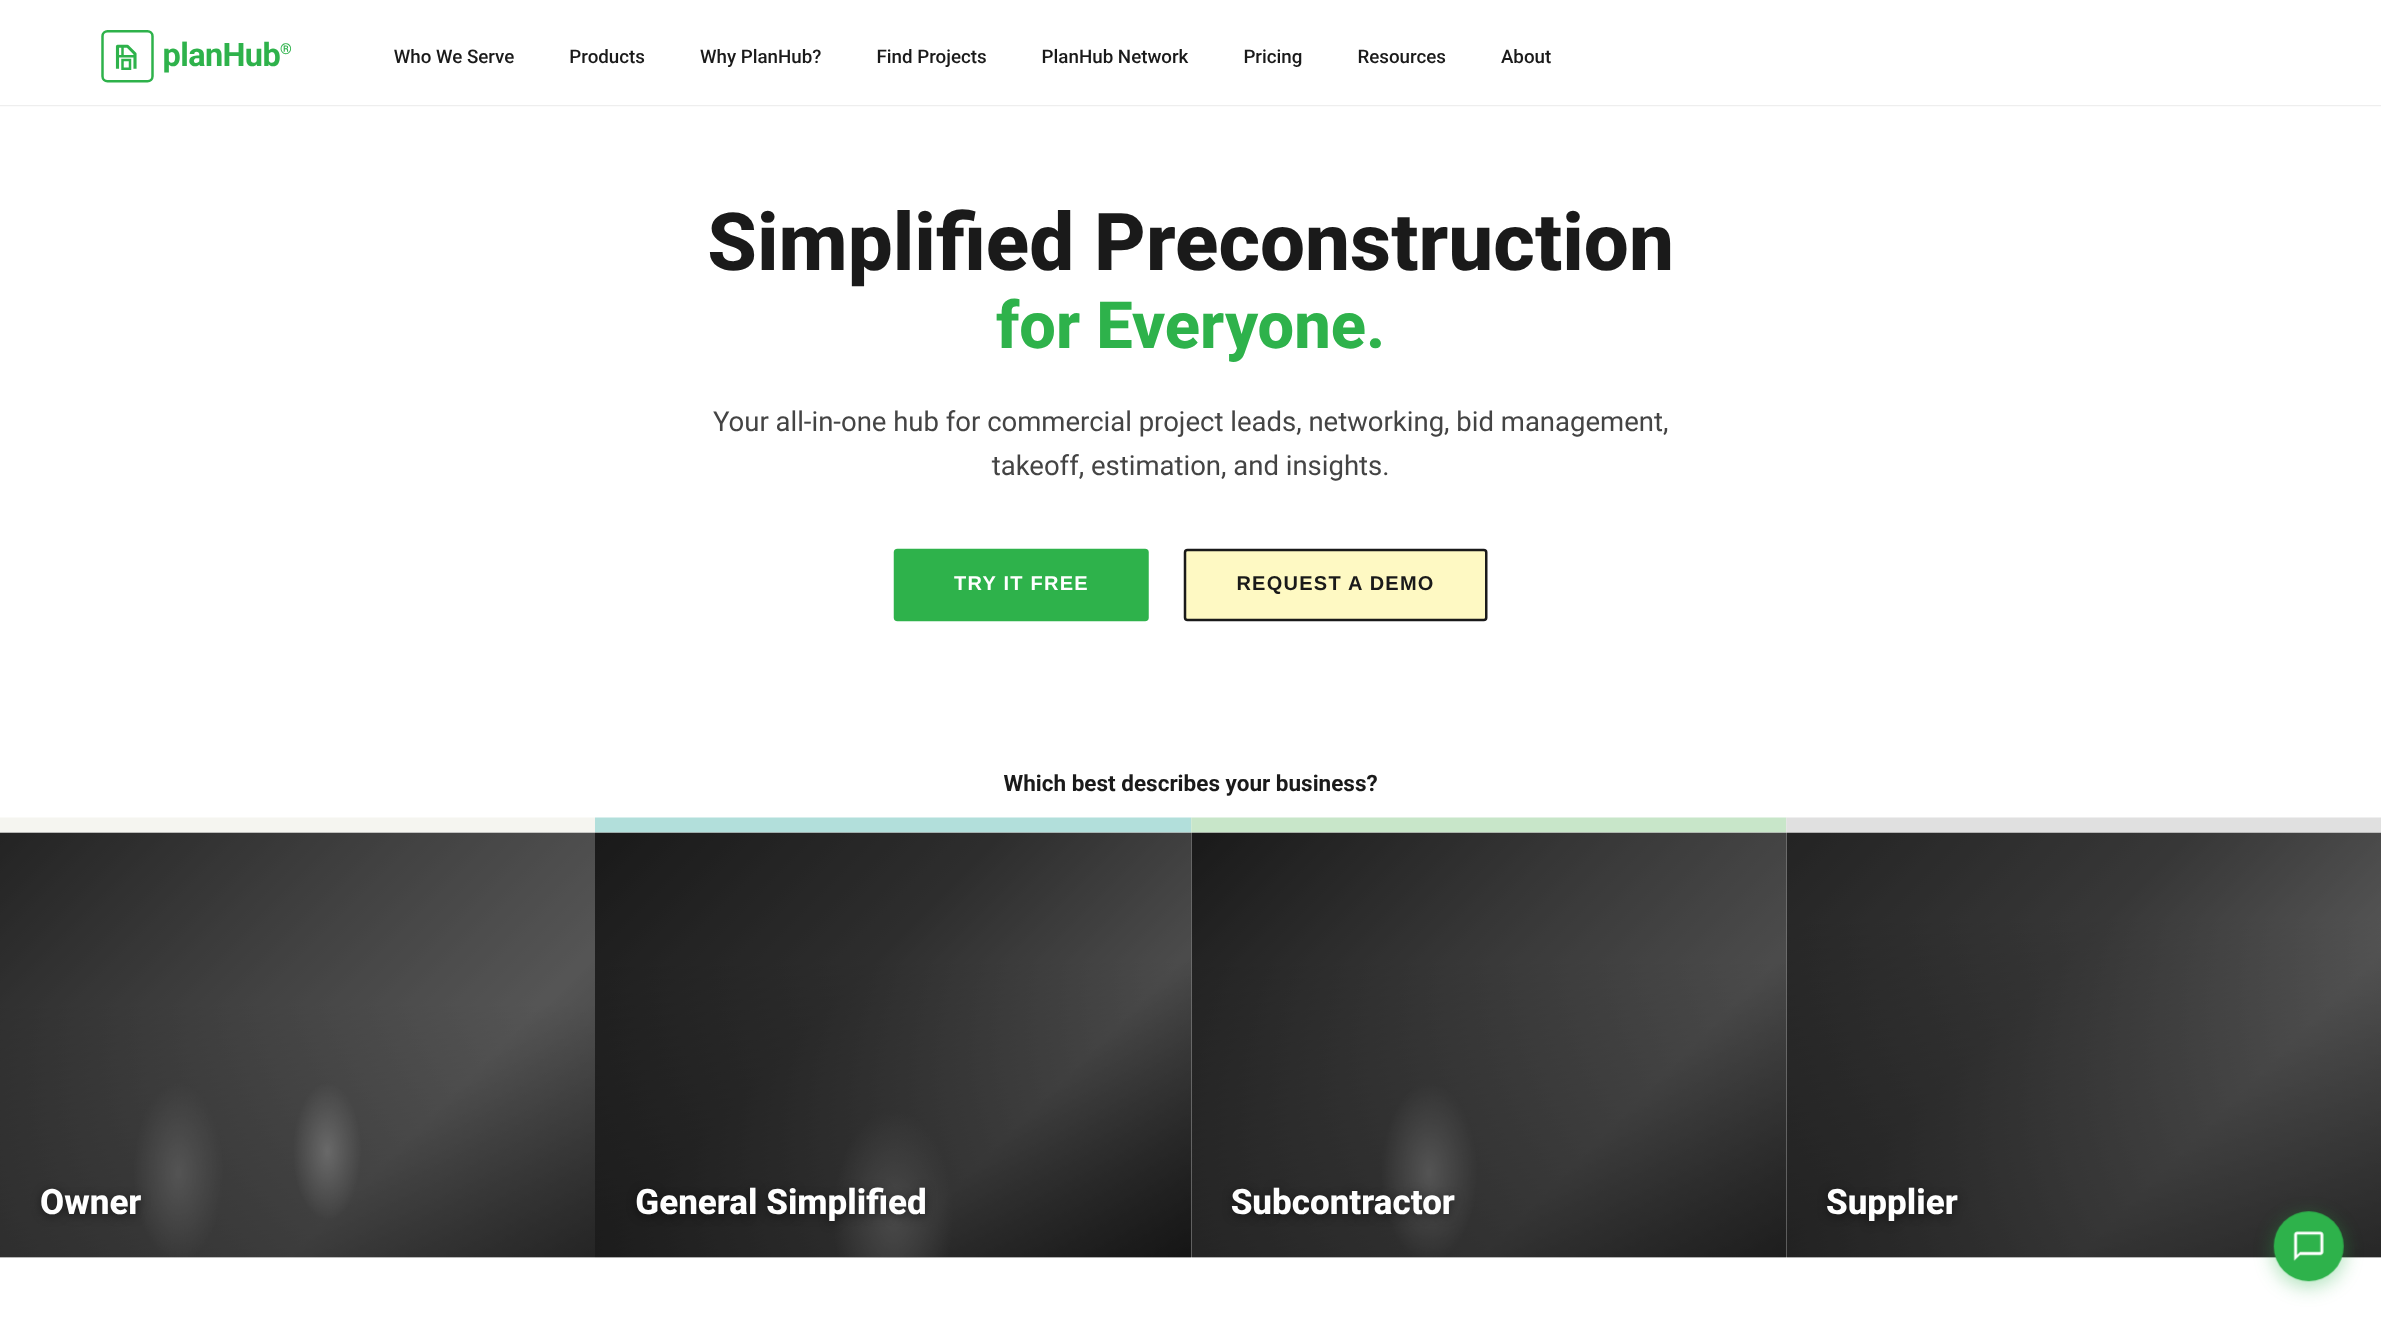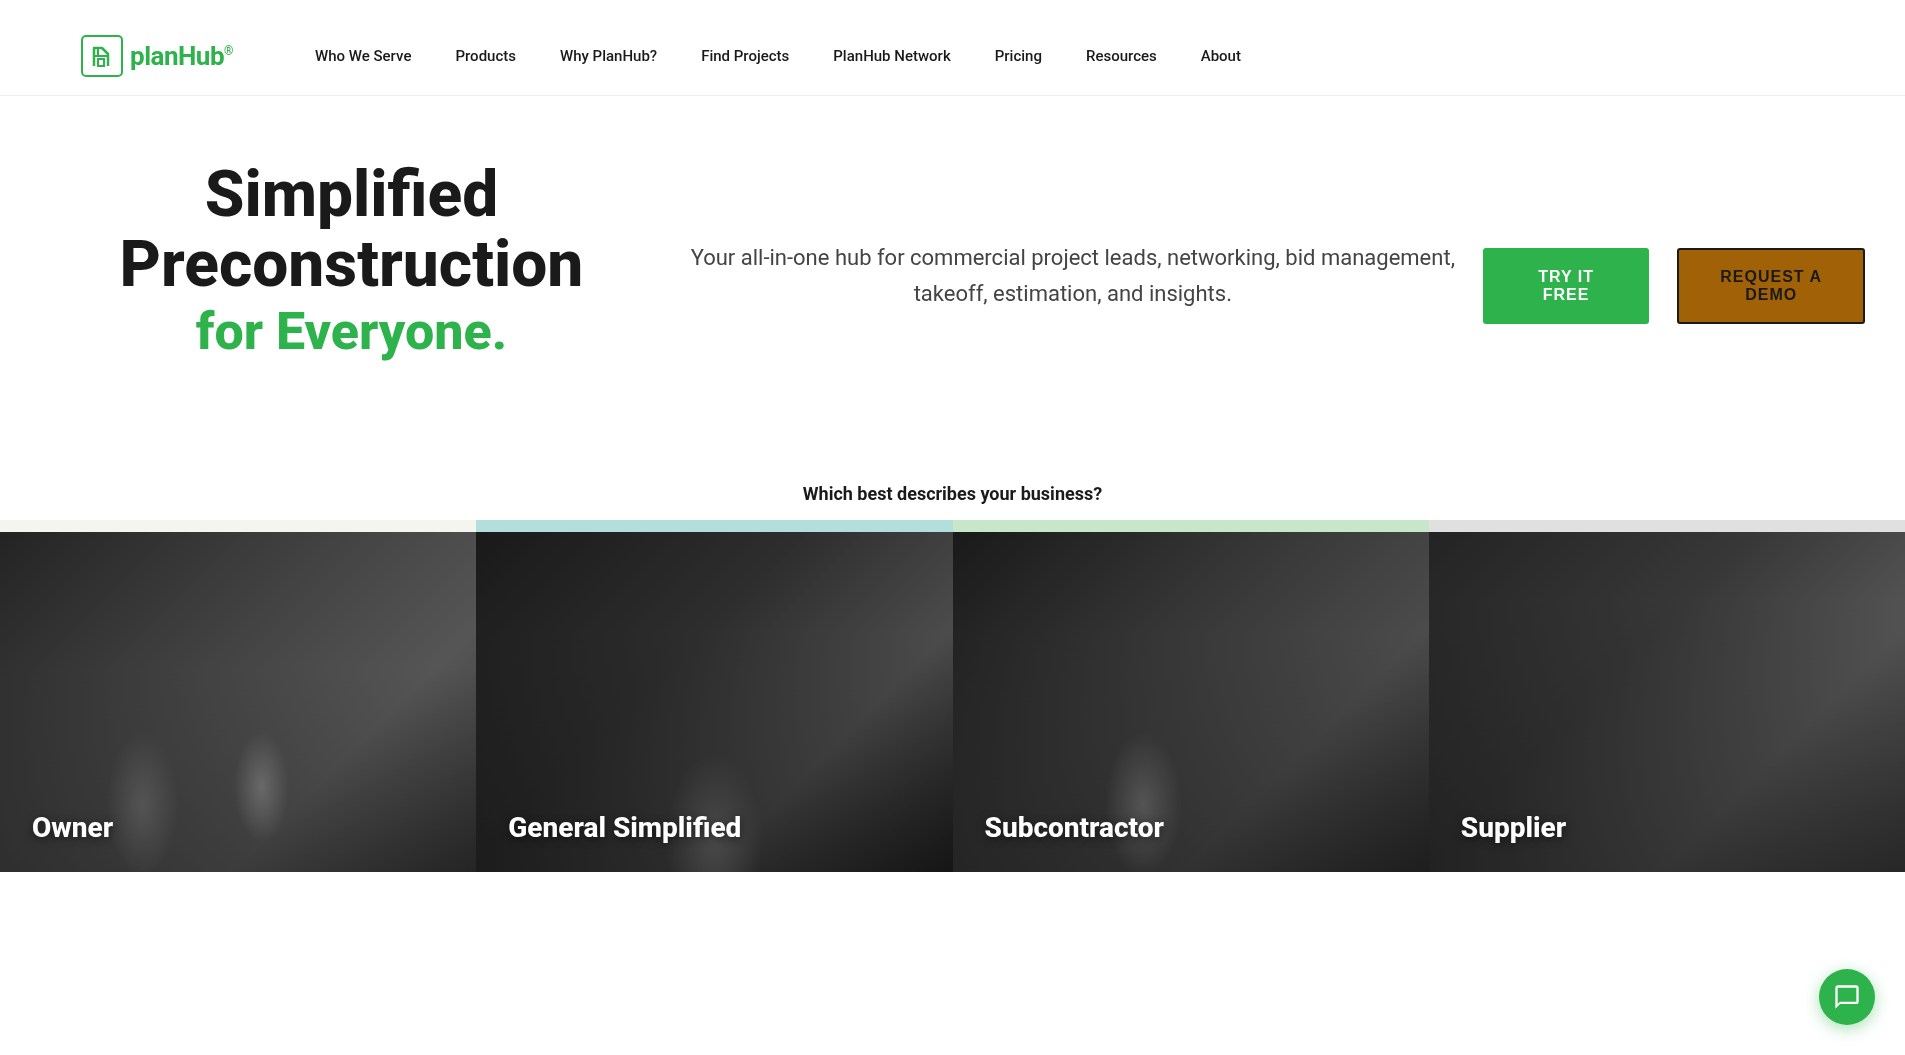--- a/index.html
+++ b/index.html
@@ -15,21 +15,21 @@
 
     
     nav {
       display: flex;
       align-items: center;
       padding: 0 80px;
       height: 80px;
       background: #fff;
       border-bottom: 1px solid #eee;
       position: sticky;
-      top: 16px;
+      top: 5px;
       z-index: 100;
     }
 
     .logo-wrap {
       display: flex;
       align-items: center;
       gap: 6px;
       margin-right: 60px;
       text-decoration: none;
     }
@@ -72,21 +72,21 @@
       font-weight: 500;
       padding: 10px 22px;
       display: block;
       white-space: nowrap;
       transition: color 0.2s;
     }
 
     
     .hero {
       display: flex;
-      flex-direction: row;
+      flex-direction: column;
       align-items: center;
       justify-content: center;
       padding: 80px 40px 60px;
       text-align: center;
       background: #fff;
     }
 
     .hero-title {
       font-size: 64px;
       font-weight: 800;
@@ -126,21 +126,21 @@
       font-size: 16px;
       font-weight: 700;
       letter-spacing: 1px;
       cursor: pointer;
       text-transform: uppercase;
       border-radius: 3px;
       transition: background 0.2s;
     }
 
     .btn-secondary {
-      background: #a16207;
+      background: #fef9c3;
       color: #1a1a1a;
       border: 2px solid #1a1a1a;
       padding: 18px 40px;
       font-size: 16px;
       font-weight: 700;
       letter-spacing: 1px;
       cursor: pointer;
       text-transform: uppercase;
       border-radius: 3px;
       transition: all 0.2s;

